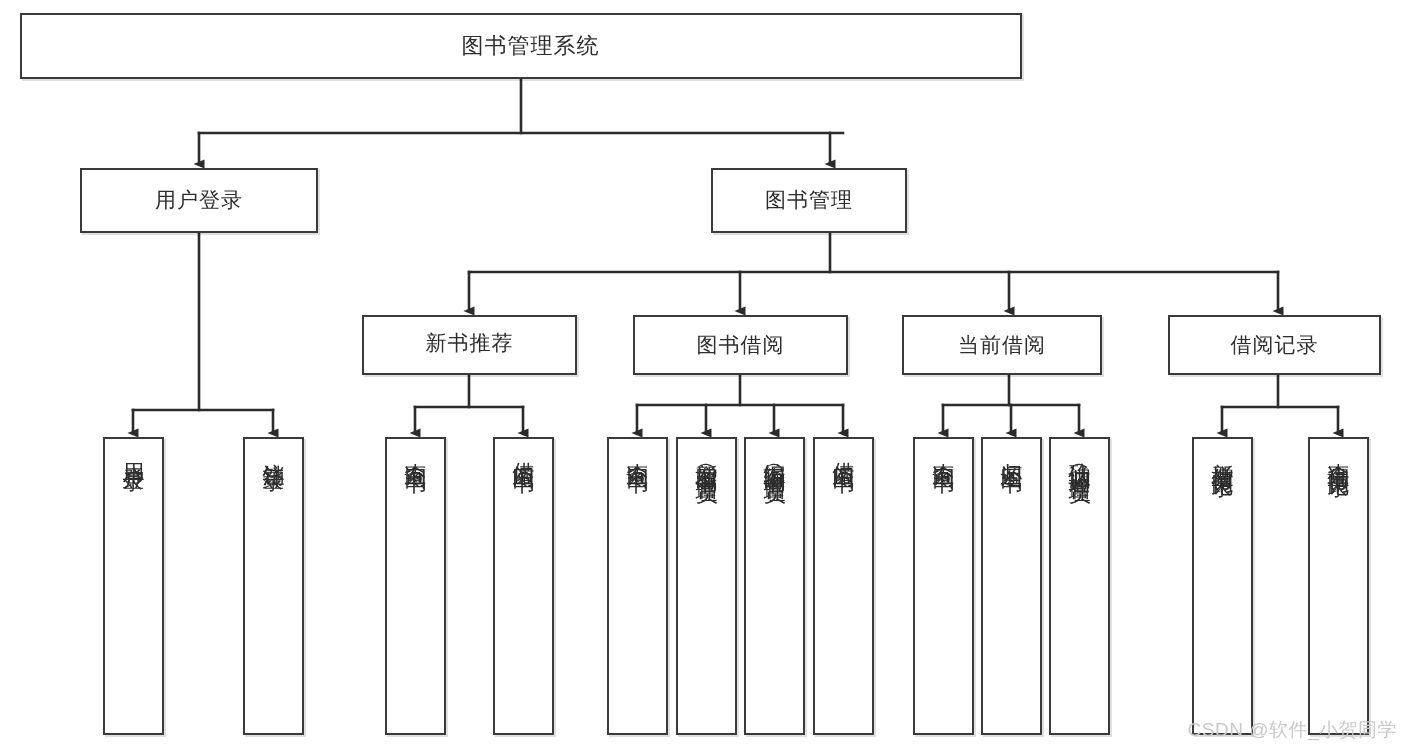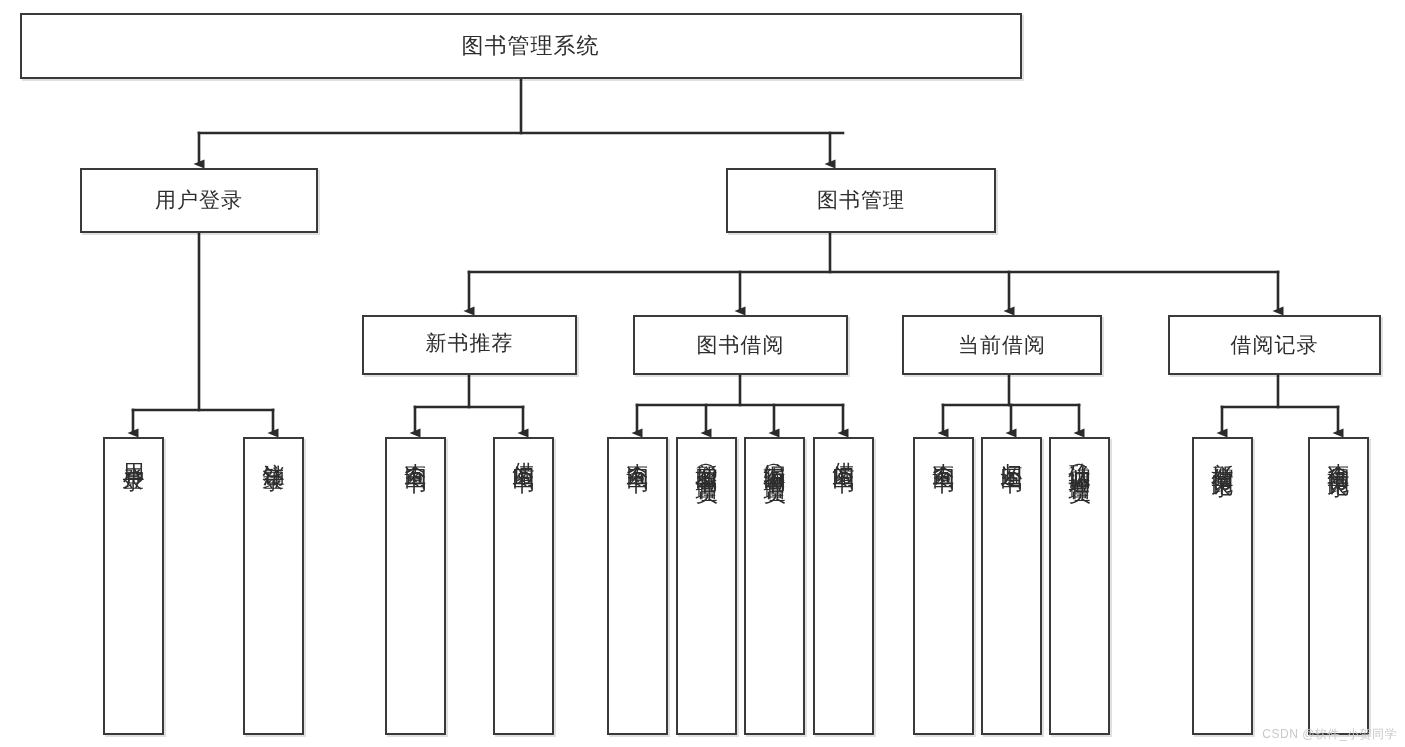--- a/index.html
+++ b/index.html
@@ -55,21 +55,21 @@
     font-size: 22px;
     letter-spacing: 3px;
     line-height: 1.08;
     white-space: nowrap;
   }
   .node.root .label { font-size: 22px; }
   .watermark {
     position: absolute;
     right: 8px;
     bottom: 4px;
-    font-size: 12px;
+    font-size: 19px;
     color: #c9c9c9;
     letter-spacing: 0.5px;
     white-space: nowrap;
     user-select: none;
   }
 </style>
 </head>
 <body>
 
 <div id="canvas">
@@ -124,21 +124,21 @@
     </g>
   </svg>
 
   <div class="node root" style="left:20px; top:13px; width:1002px; height:66px;padding-left:19px;">
     <span class="label">图书管理系统</span>
   </div>
 
   <div class="node" style="left:80px; top:168px; width:238px; height:65px;">
     <span class="label">用户登录</span>
   </div>
-  <div class="node" style="left:726px; top:168px; width:270px; height:65px;text-align:right;">
+  <div class="node" style="left:711px; top:168px; width:196px; height:65px;text-align:right;">
     <span class="label">图书管理</span>
   </div>
 
   <div class="node" style="left:362px; top:315px; width:215px; height:60px;font-family:Liberation Mono, monospace;">
     <span class="label">新书推荐</span>
   </div>
   <div class="node" style="left:633px; top:315px; width:215px; height:60px;">
     <span class="label">图书借阅</span>
   </div>
   <div class="node" style="left:902px; top:315px; width:200px; height:60px;">

